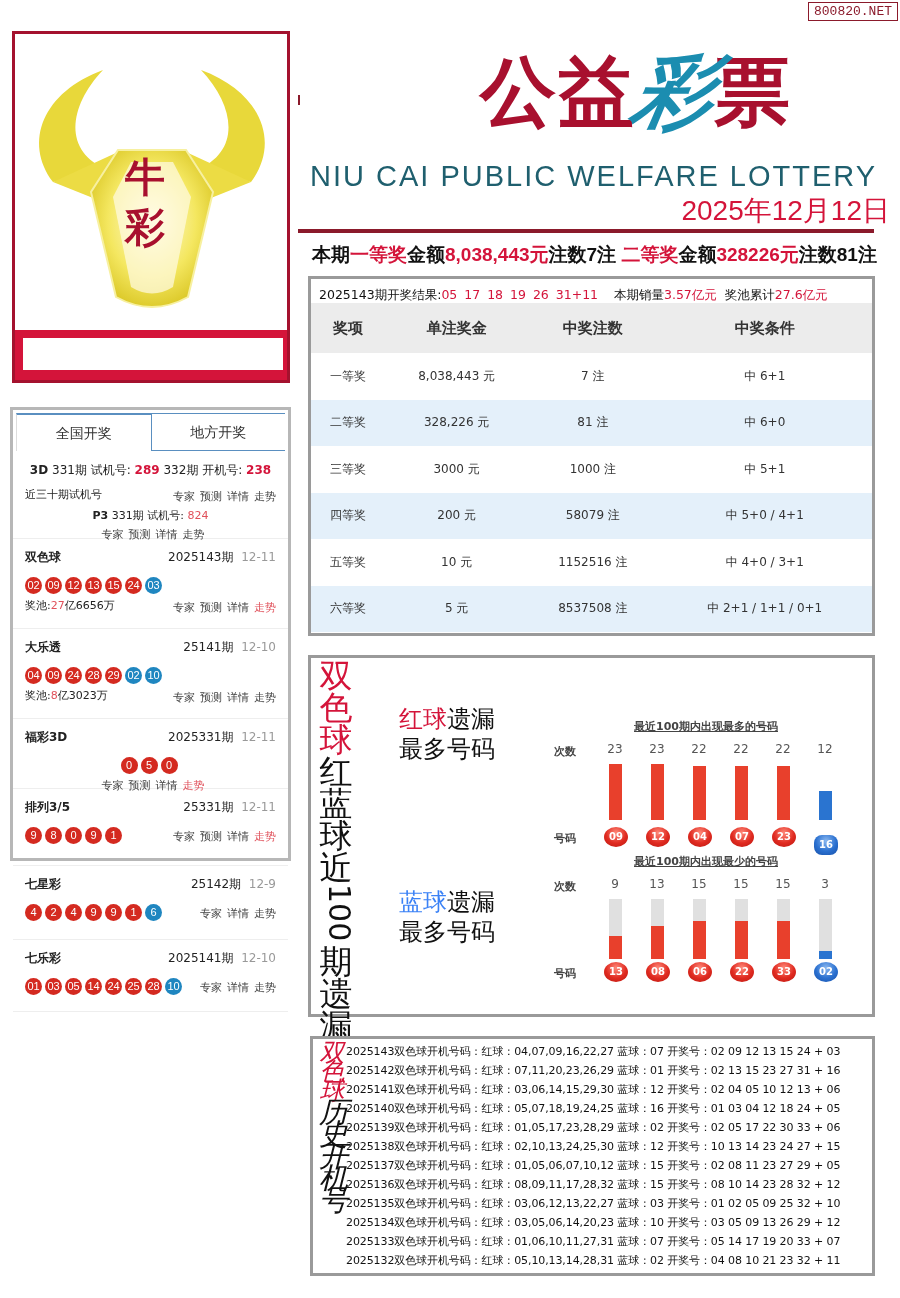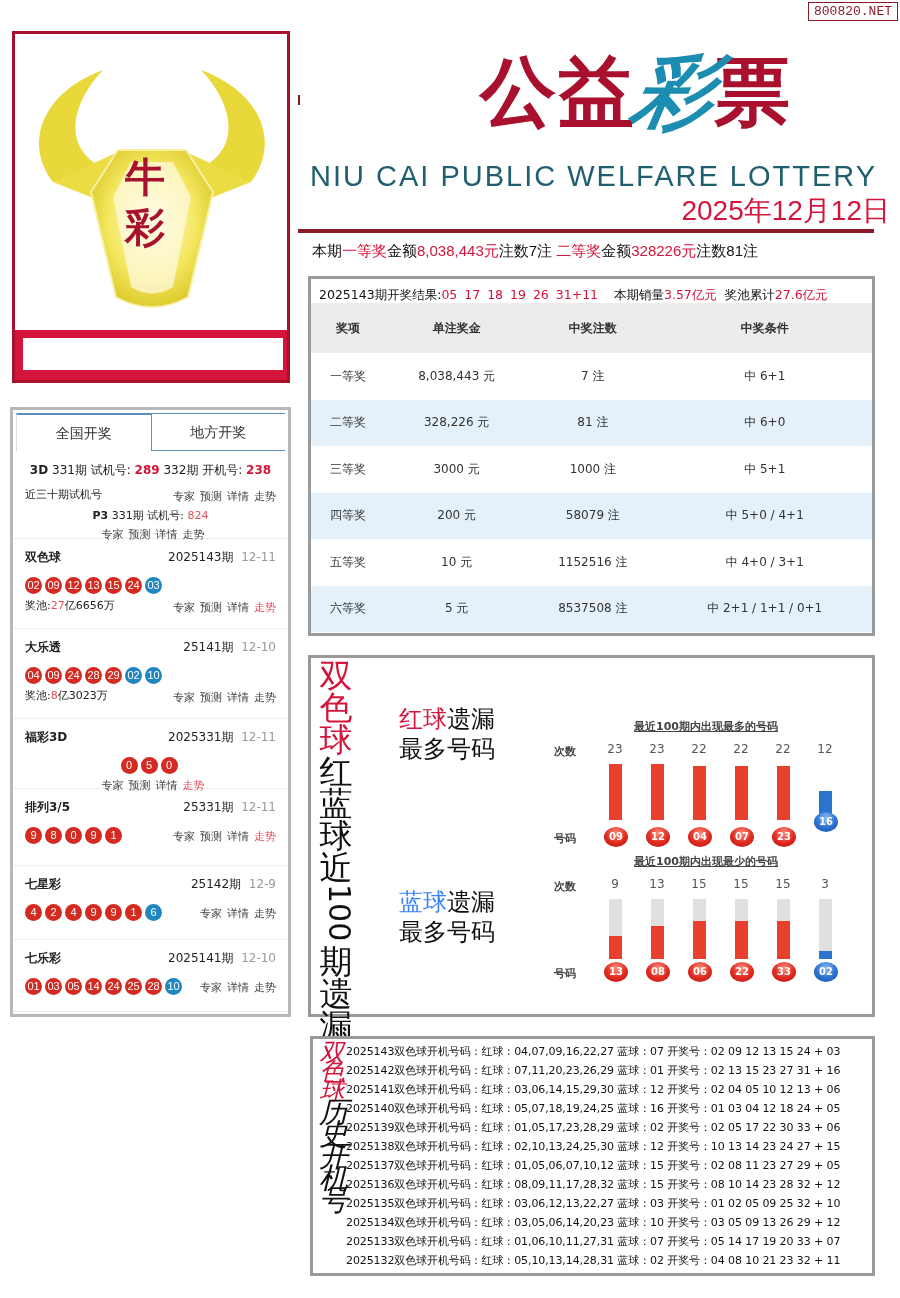--- a/index.html
+++ b/index.html
@@ -38,43 +38,44 @@
     font-family: Liberation Sans, sans-serif; white-space: nowrap;
   }
   .title-date {
     right: 10px; top: 192px; font-size: 28px; color: #d4143a; white-space: nowrap;
     font-family: "Liberation Sans", sans-serif;
   }
   .header-rule { left: 298px; top: 229px; width: 576px; height: 4px; background: #8b1a2b; }
   .left-tick { left: 298px; top: 95px; width: 2px; height: 10px; background: #8b1a2b; }
 
   .summary {
-    left: 312px; top: 242px; font-size: 15px; white-space: nowrap; color: #111;
+    left: 312px; top: 242px; font-size: 19px; white-space: nowrap; color: #111;
     font-family: "Liberation Sans", sans-serif;
+    font-weight: bold;
   }
   .red { color: #d4143a; }
   .blue { color: #3b82f6; }
 
   
   .prize-panel {
     left: 308px; top: 276px; width: 567px; height: 360px;
     border: 3px solid #9a9a9a; background: #fff;
   }
   .draw-line {
     height: 24px; font-size: 12.5px; padding: 8px 0 0 8px; white-space: nowrap; color: #111;
   }
   .prize-table { width: 100%; border-collapse: collapse; font-size: 12px; color: #333; }
-  .prize-table th { background: #ececec; font-weight: bold; height: 50px; font-size: 12px; color: #333; }
+  .prize-table th { background: #ececec; font-weight: bold; height: 50px; font-size: 15px; color: #333; }
   .prize-table td { height: 46.5px; text-align: center; }
   .prize-table tr.alt td { background: #e4f0fa; }
   .prize-table td:first-child, .prize-table th:first-child { width: 74px; }
 
   
   .lot-panel {
-    left: 10px; top: 407px; width: 281px; height: 610px;
+    left: 10px; top: 407px; width: 281px; height: 454px;
     border: 3px solid #b7b7b7; background: #fff;
   }
   .tabs { display: flex; height: 38px; margin: 3px 3px 0 3px; }
   .tab { flex: 1; text-align: center; font-size: 14px; line-height: 36px; color: #333; }
   .tab.active { border-top: 2px solid #5a8fc0; border-left: 1px solid #ddd; background: #fff; }
   .tab.inactive { border-top: 1px solid #5a8fc0; border-left: 1px solid #5a8fc0; border-bottom: 1px solid #5a8fc0; }
   .sec { padding: 0 12px; border-bottom: 1px solid #eee; }
   .row { display: flex; justify-content: space-between; align-items: center; white-space: nowrap; }
   .s11 { font-size: 11px; }
   .s12 { font-size: 12px; }
@@ -359,21 +360,21 @@
       <div class="cball" style="left:419px;top:169px;">07</div>
       <div class="val-label" style="left:457px;top:84px;">22</div>
       <div class="bar-track" style="left:466px;top:106px;height:56px;background:transparent;">
         <div class="bar" style="height:54px;background:#e8402c;"></div>
       </div>
       <div class="cball" style="left:461px;top:169px;">23</div>
       <div class="val-label" style="left:499px;top:84px;">12</div>
       <div class="bar-track" style="left:508px;top:106px;height:56px;background:transparent;">
         <div class="bar" style="height:29px;background:#2a74d0;"></div>
       </div>
-      <div class="cball blue-c" style="left:503px;top:154px;">16</div>
+      <div class="cball blue-c" style="left:503px;top:177px;border-radius:8px;">16</div>
     </div>
   <div id="chart2">
       <div class="chart-title" style="left:245px;top:196px;">最近100期内出现最少的号码</div>
       <div class="axis-label" style="left:243px;top:221px;">次数</div>
       <div class="axis-label" style="left:243px;top:308px;">号码</div>
       <div class="val-label" style="left:289px;top:219px;">9</div>
       <div class="bar-track" style="left:298px;top:241px;height:60px;background:#e0e0e0;">
         <div class="bar" style="height:23px;background:#e8402c;"></div>
       </div>
       <div class="cball" style="left:293px;top:304px;">13</div>

